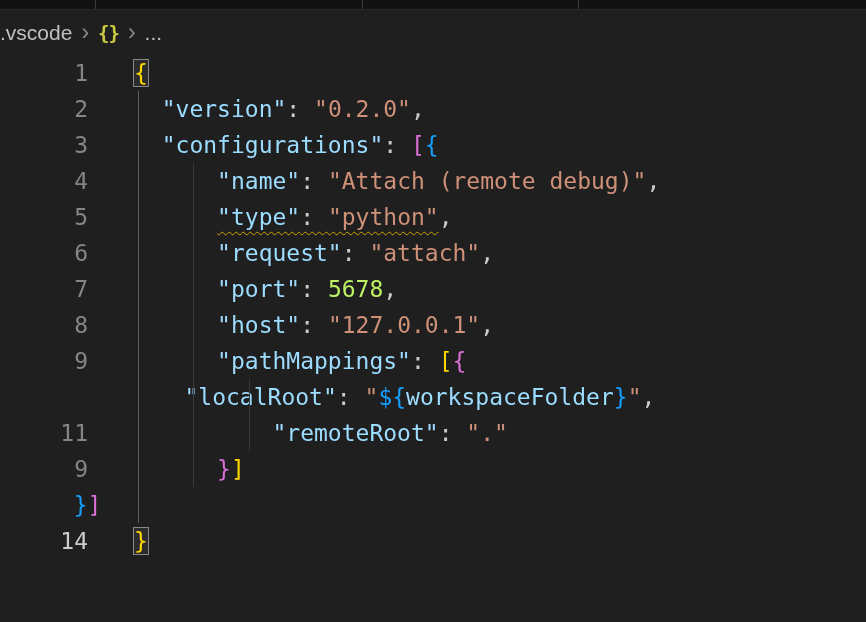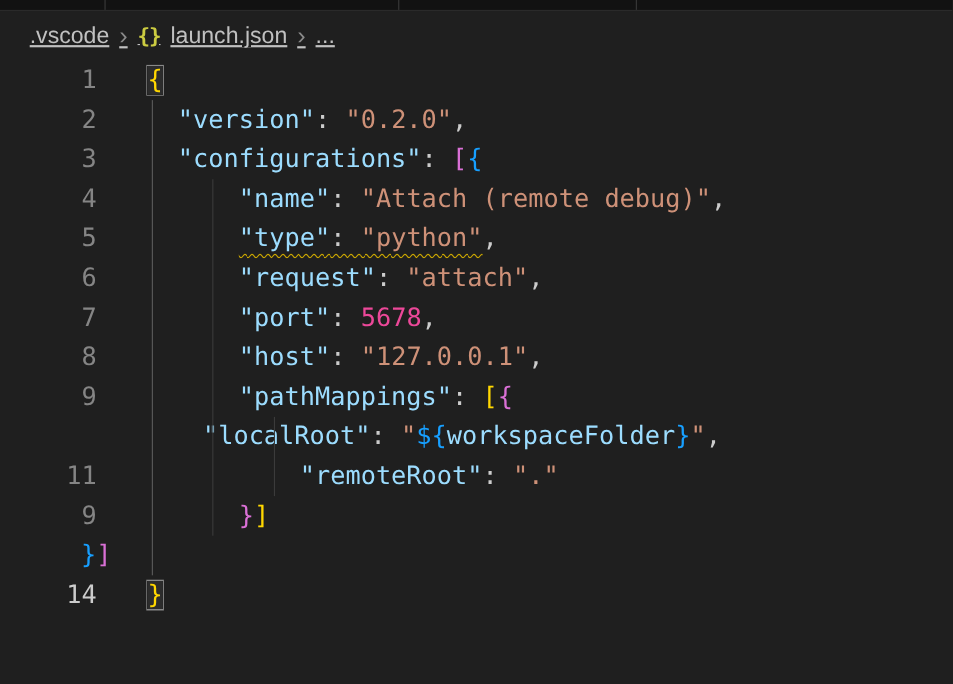--- a/index.html
+++ b/index.html
@@ -15,23 +15,23 @@
     background: var(--topbar, #121212);
     border-bottom:1px solid #2a2a2a;
     position:relative;
   }
   .topbar .tick { position:absolute; top:0; bottom:0; width:1px; background:#3a3a3a; }
 
   
   .breadcrumb {
     height:45px;
     display:flex; align-items:center;
-    padding-left:27px; gap:9px;
+    gap:9px;
     font-family:"Liberation Sans","DejaVu Sans",sans-serif;
-    font-size:21px; color:#c0c0c0;text-decoration:underline;
+    font-size:21px; color:#c0c0c0;
   }
   .bc-item { cursor:pointer; }
   .bc-sep { color:#8a8a8a; font-size:23px; line-height:1; }
   .bc-icon {
     color: var(--json-icon, #cbcb41);
     font-family:"DejaVu Sans Mono", monospace;
     font-size:19px; font-weight:bold; letter-spacing:-1px;
   }
 
   
@@ -69,21 +69,20 @@
   <div class="topbar">
     <span class="tick" style="left:95px"></span>
     <span class="tick" style="left:362px"></span>
     <span class="tick" style="left:578px"></span>
   </div>
 
   <div class="breadcrumb">
     <span class="bc-item">.vscode</span>
     <span class="bc-sep">›</span>
     <span class="bc-icon">{}</span>
-    <span class="bc-item">launch.json</span>
     <span class="bc-sep">›</span>
     <span class="bc-item">...</span>
   </div>
 
   <div class="editor">
     <div class="guides" id="guides">
         <div class="guide active" style="left: calc(0ch + 4px); top: 36px; height: 432px;"></div>
         <div class="guide" style="left: calc(4ch + 4px); top: 108px; height: 324px;"></div>
         <div class="guide" style="left: calc(8ch + 4px); top: 324px; height: 72px;"></div>
       </div>
@@ -107,21 +106,21 @@
         <div class="line">
           <span class="ln">5</span>
           <span class="lc"><span style="color: rgb(204, 204, 204);">      </span><span class="sq" style="color: rgb(156, 220, 254);">"type"</span><span class="sq" style="color: rgb(204, 204, 204);">: </span><span class="sq" style="color: rgb(206, 145, 120);">"python"</span><span style="color: rgb(204, 204, 204);">,</span></span>
         </div>
         <div class="line">
           <span class="ln">6</span>
           <span class="lc"><span style="color: rgb(204, 204, 204);">      </span><span style="color: rgb(156, 220, 254);">"request"</span><span style="color: rgb(204, 204, 204);">: </span><span style="color: rgb(206, 145, 120);">"attach"</span><span style="color: rgb(204, 204, 204);">,</span></span>
         </div>
         <div class="line">
           <span class="ln">7</span>
-          <span class="lc"><span style="color: rgb(204, 204, 204);">      </span><span style="color: rgb(156, 220, 254);">"port"</span><span style="color: rgb(204, 204, 204);">: </span><span style="color: #ec4899;">5678</span><span style="color: rgb(204, 204, 204);">,</span></span>
+          <span class="lc"><span style="color: rgb(204, 204, 204);">      </span><span style="color: rgb(156, 220, 254);">"port"</span><span style="color: rgb(204, 204, 204);">: </span><span style="color: #bef264;">5678</span><span style="color: rgb(204, 204, 204);">,</span></span>
         </div>
         <div class="line">
           <span class="ln">8</span>
           <span class="lc"><span style="color: rgb(204, 204, 204);">      </span><span style="color: rgb(156, 220, 254);">"host"</span><span style="color: rgb(204, 204, 204);">: </span><span style="color: rgb(206, 145, 120);">"127.0.0.1"</span><span style="color: rgb(204, 204, 204);">,</span></span>
         </div>
         <div class="line">
           <span class="ln">9</span>
           <span class="lc"><span style="color: rgb(204, 204, 204);">      </span><span style="color: rgb(156, 220, 254);">"pathMappings"</span><span style="color: rgb(204, 204, 204);">: </span><span style="color: rgb(255, 215, 0);">[</span><span style="color: rgb(218, 112, 214);">{</span></span>
         </div>
         <div class="line">

